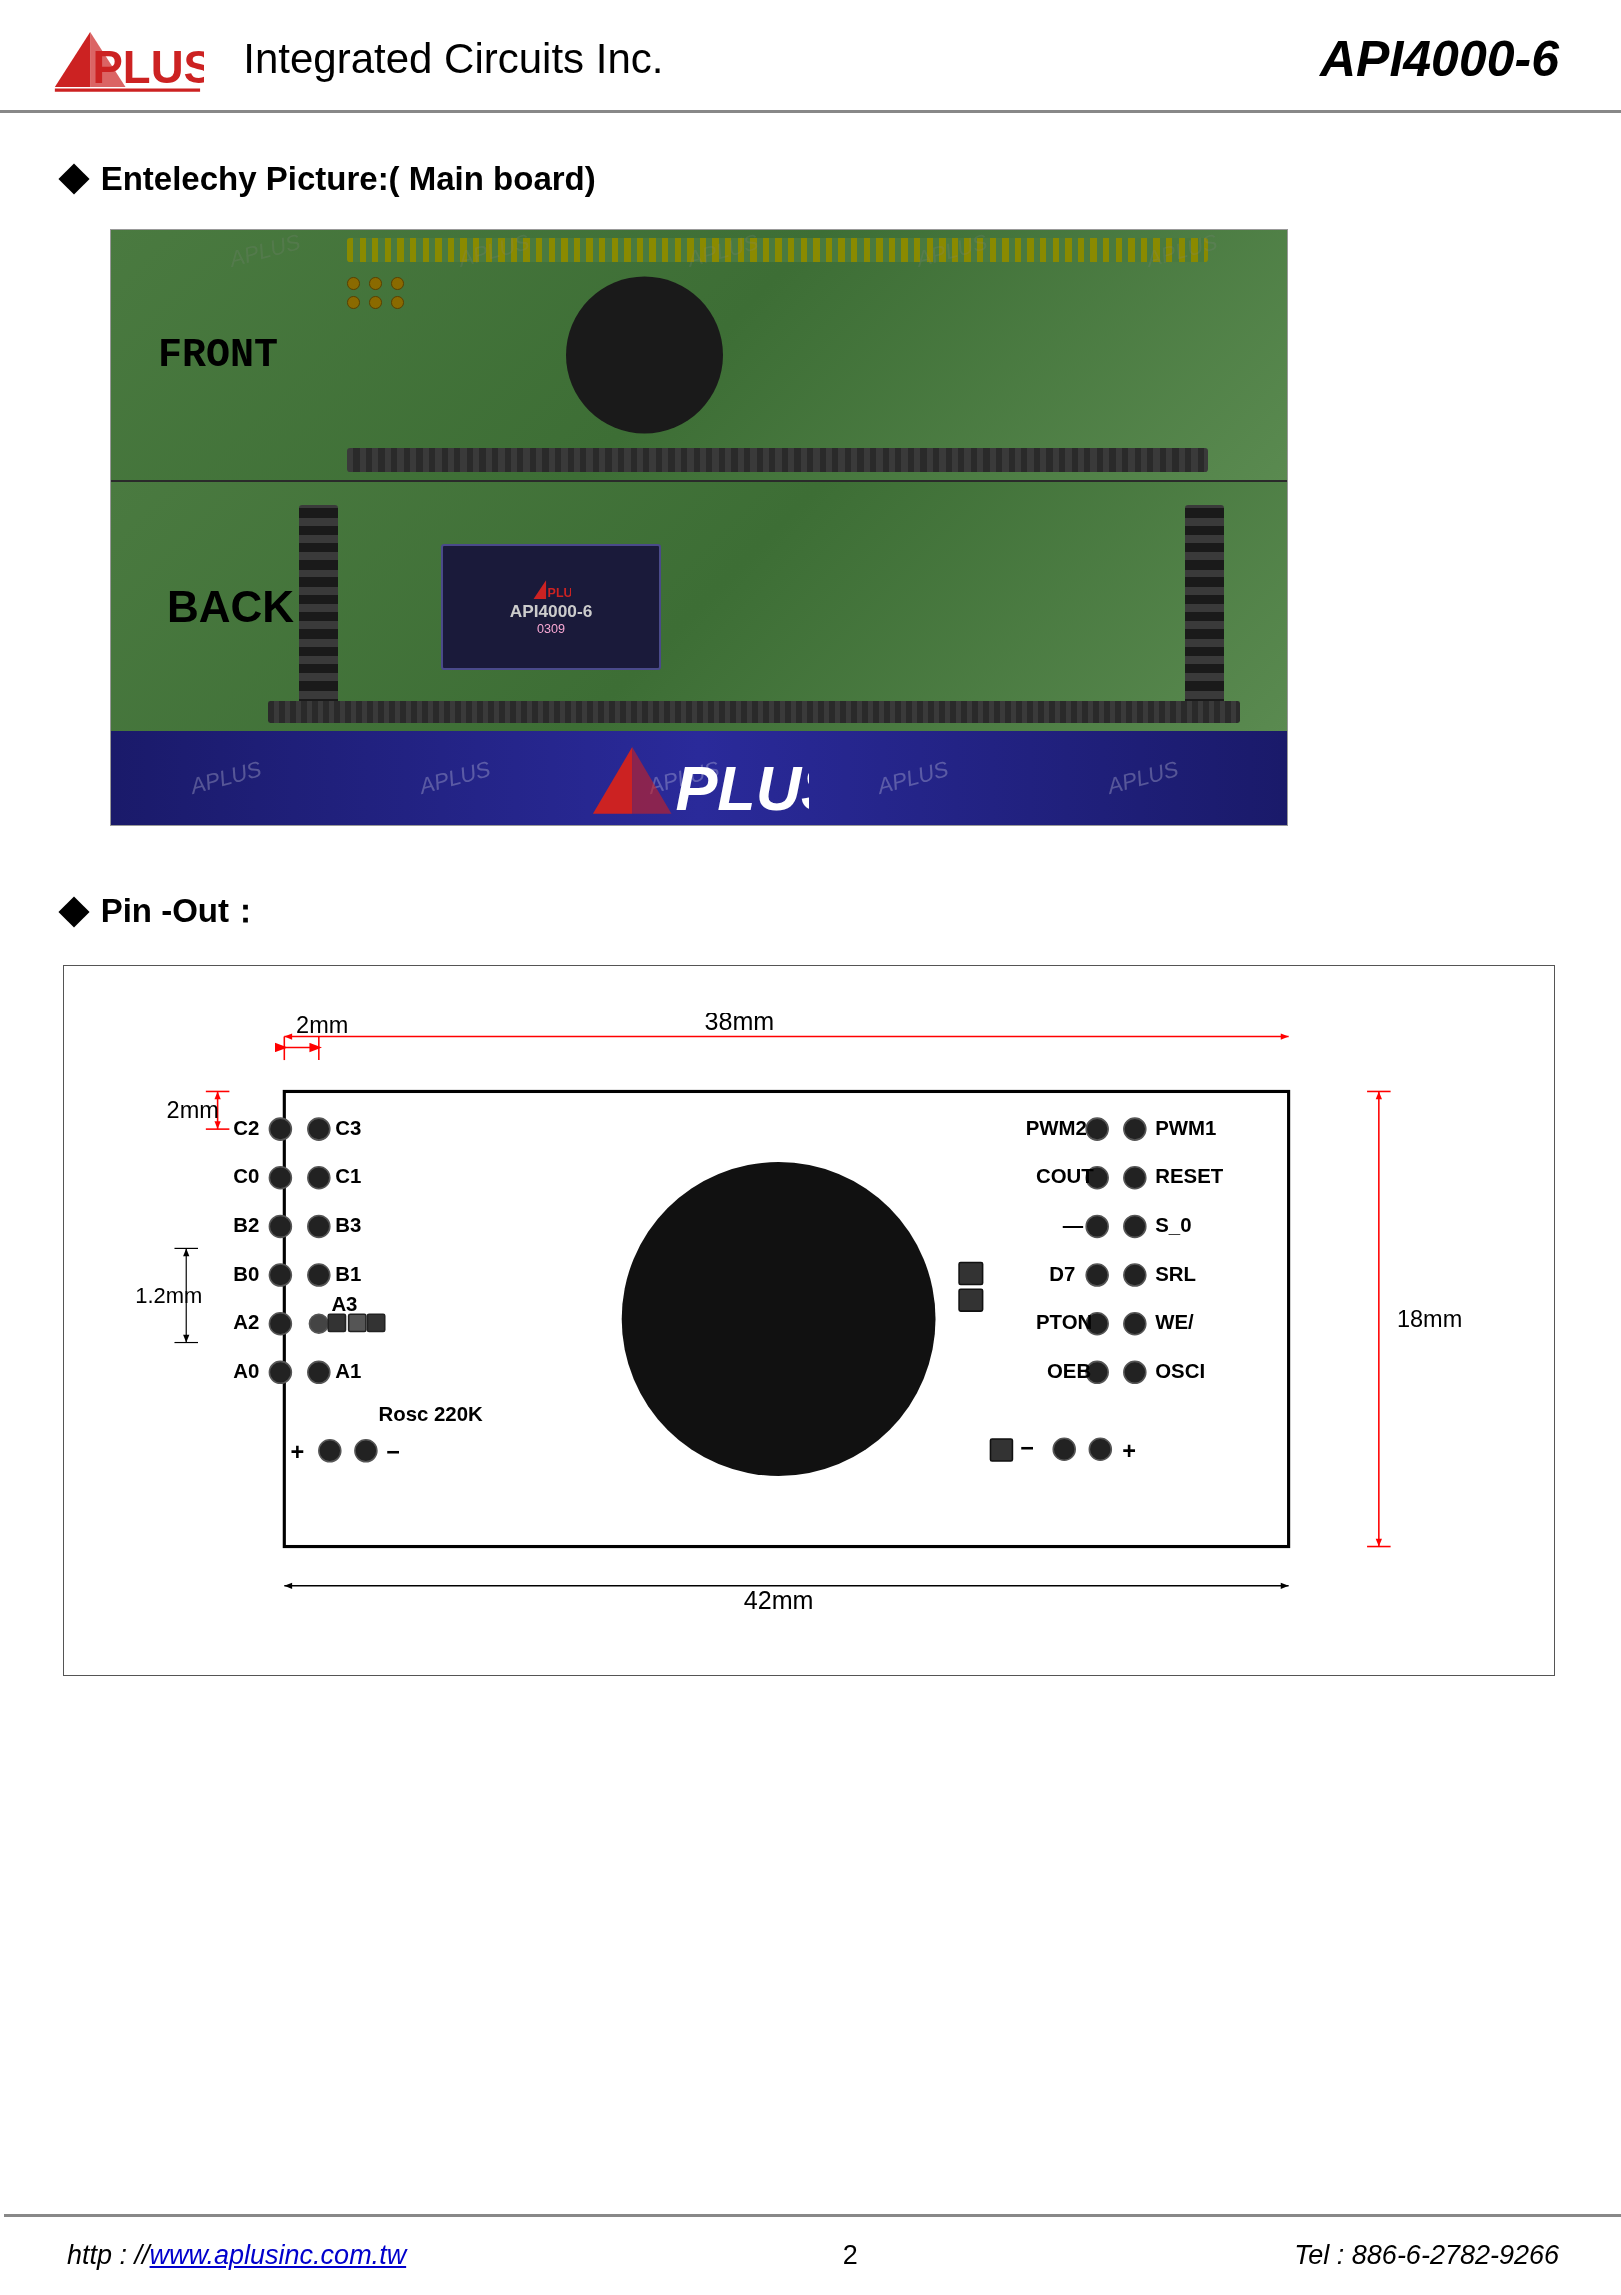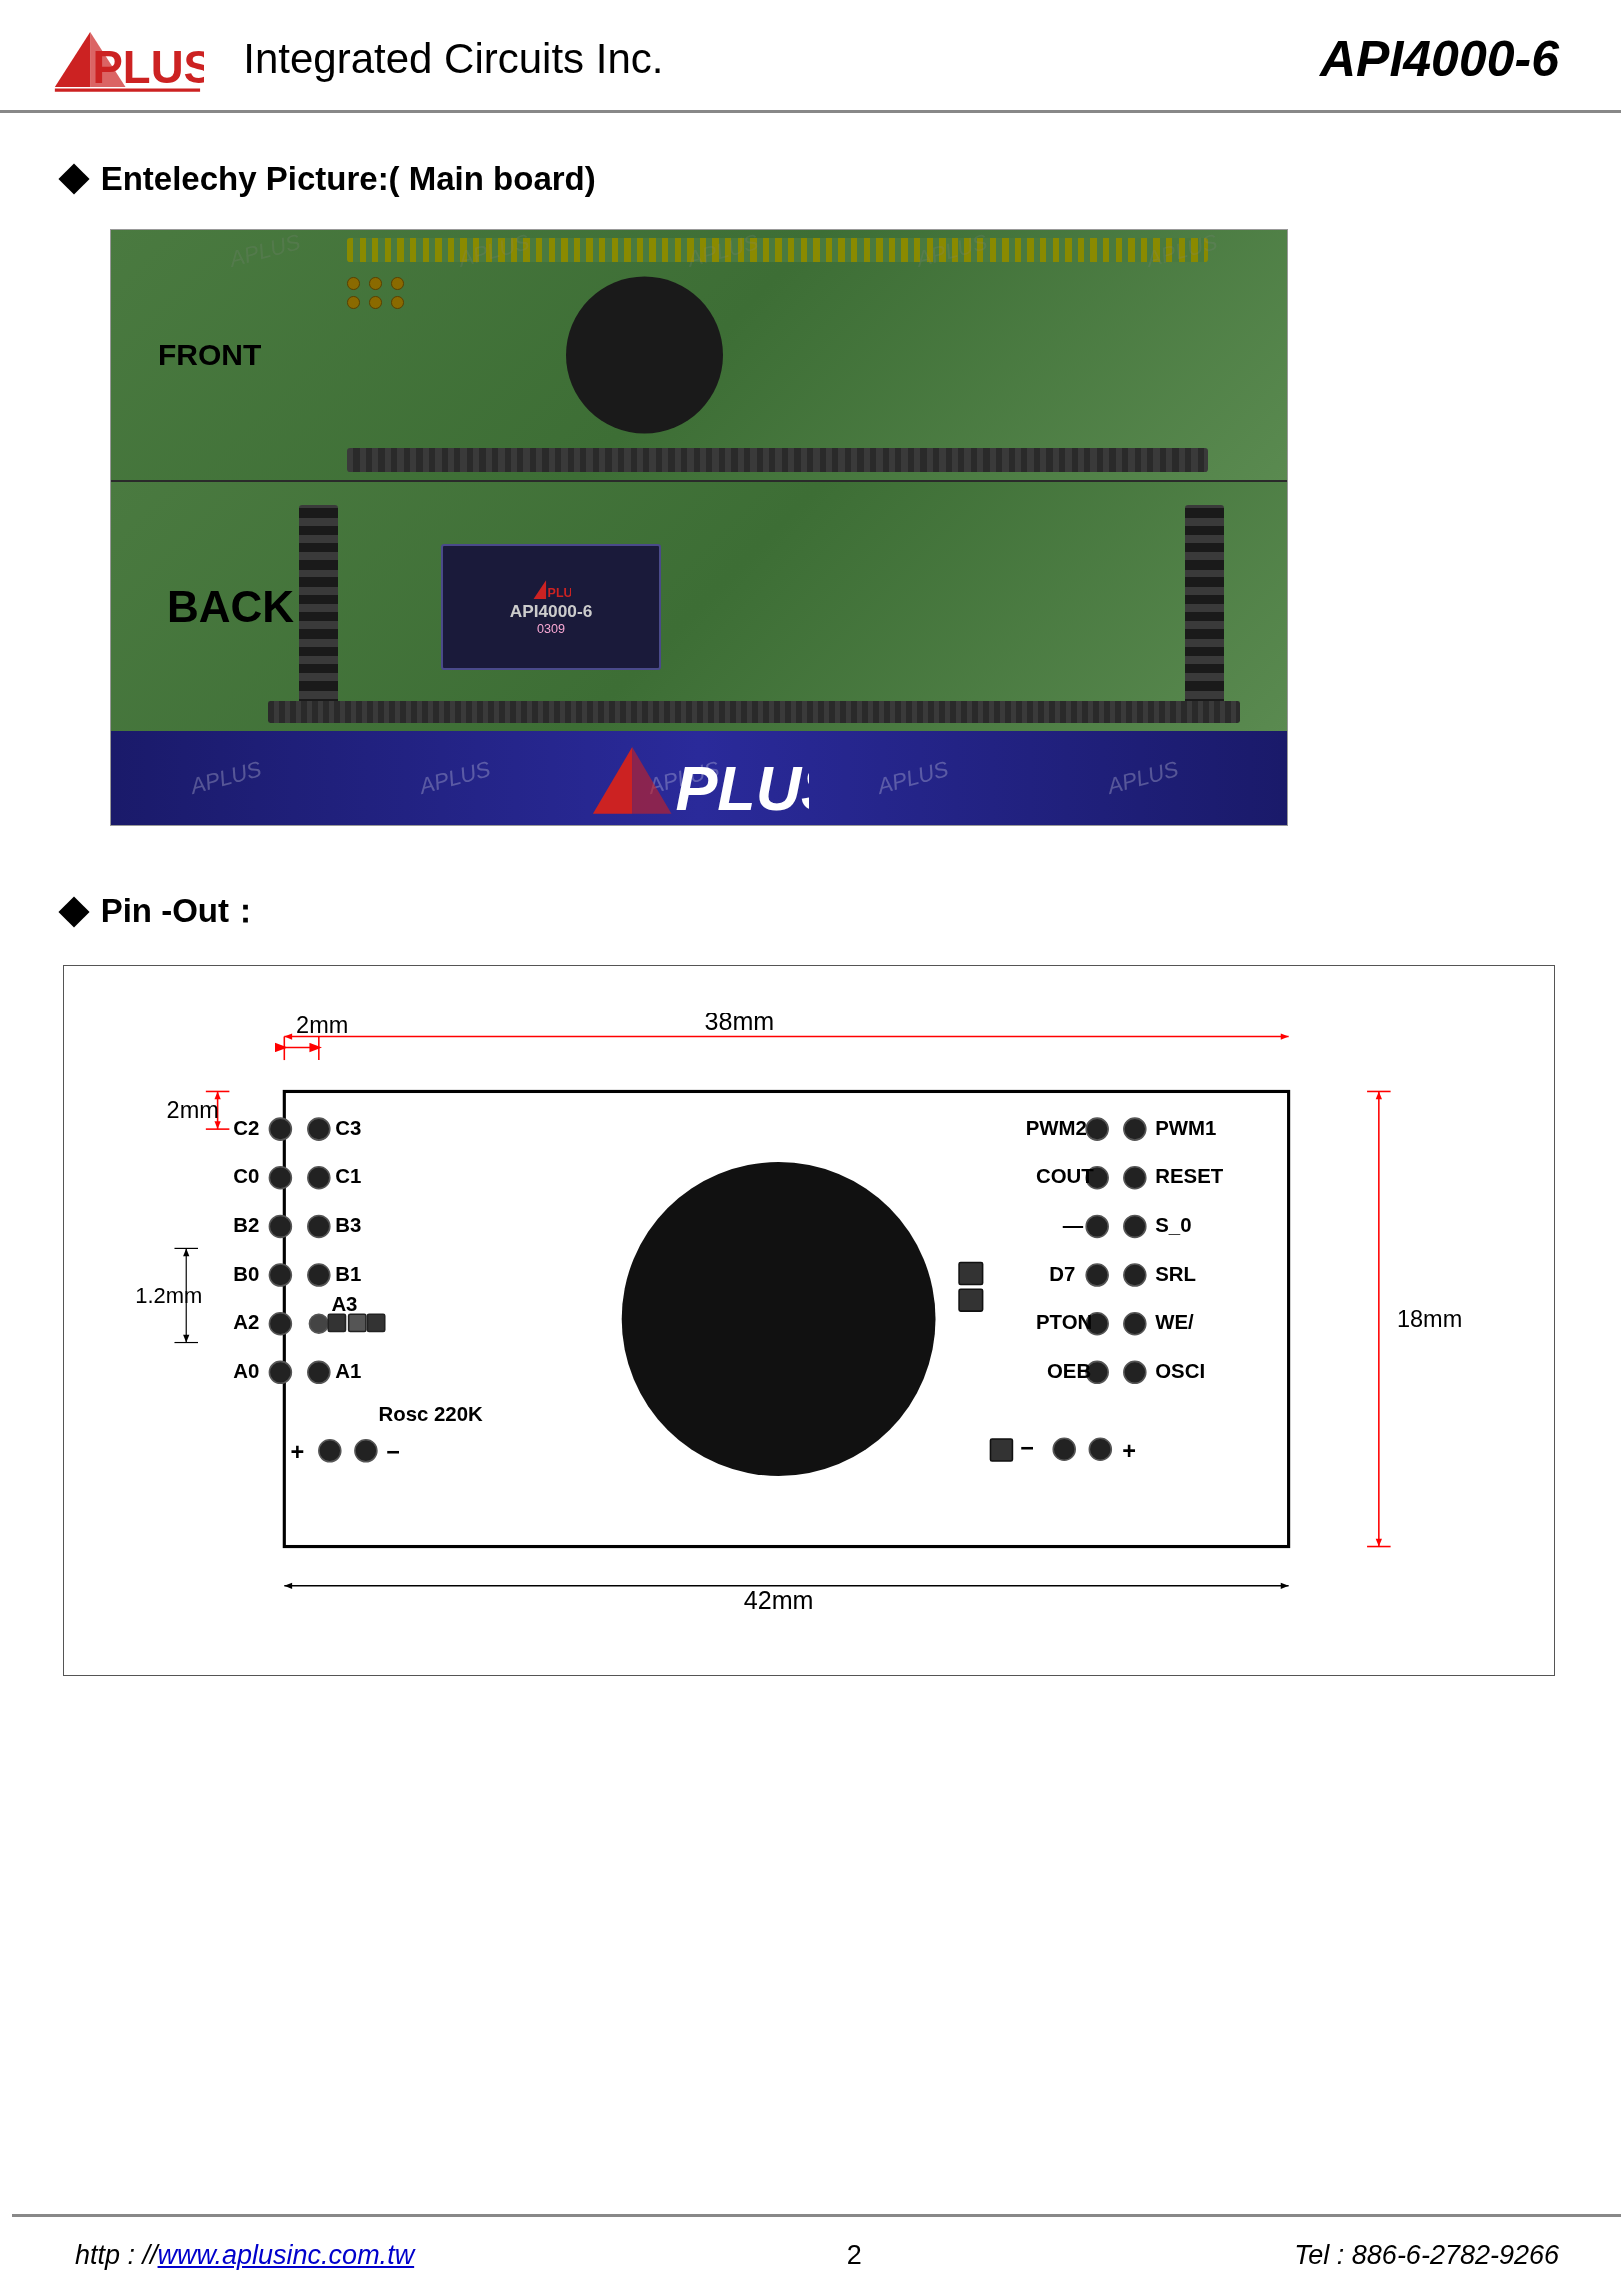--- a/index.html
+++ b/index.html
@@ -166,21 +166,21 @@
     
     .pinout-svg {
       width: 1366px;
       height: 612px;
     }
 
     
     .footer {
       position: absolute;
       bottom: 0;
-      left: 12px;
+      left: 4px;
       right: 0;
       border-top: 3.1px solid #888;
       padding: 23.6px 63px;
       display: flex;
       justify-content: space-between;
       align-items: flex-start;
     }
     .footer-url {
       font-size: 27px;
       font-style: italic;
@@ -230,21 +230,21 @@
   <div class="section-title">
     <div class="diamond-bullet"></div>
     <span class="section-title-text">Entelechy Picture:( Main board)</span>
   </div>
 
   <div class="image-container">
     <div class="pcb-area">
 
       <div class="pcb-front">
         <div class="connector-pins-top"></div>
-        <span class="pcb-label-front" style="font-size:30px;font-weight:bold;color:#000;z-index:10;">FRONT</span>
+        <span class="pcb-label-front" style="font-size:40px;font-weight:bold;color:#000;z-index:10;font-family:Liberation Mono, monospace;">FRONT</span>
         <div class="pcb-circle"></div>
 
         <div style="position:absolute;left:236px;top:47px;display:grid;grid-template-columns:repeat(3,15.7px);gap:6.3px;">
           <div style="width:12.6px;height:12.6px;background:#8a6a00;border-radius:50%;border:1.6px solid #5a4000;"></div>
           <div style="width:12.6px;height:12.6px;background:#8a6a00;border-radius:50%;border:1.6px solid #5a4000;"></div>
           <div style="width:12.6px;height:12.6px;background:#8a6a00;border-radius:50%;border:1.6px solid #5a4000;"></div>
           <div style="width:12.6px;height:12.6px;background:#8a6a00;border-radius:50%;border:1.6px solid #5a4000;"></div>
           <div style="width:12.6px;height:12.6px;background:#8a6a00;border-radius:50%;border:1.6px solid #5a4000;"></div>
           <div style="width:12.6px;height:12.6px;background:#8a6a00;border-radius:50%;border:1.6px solid #5a4000;"></div>
         </div>

